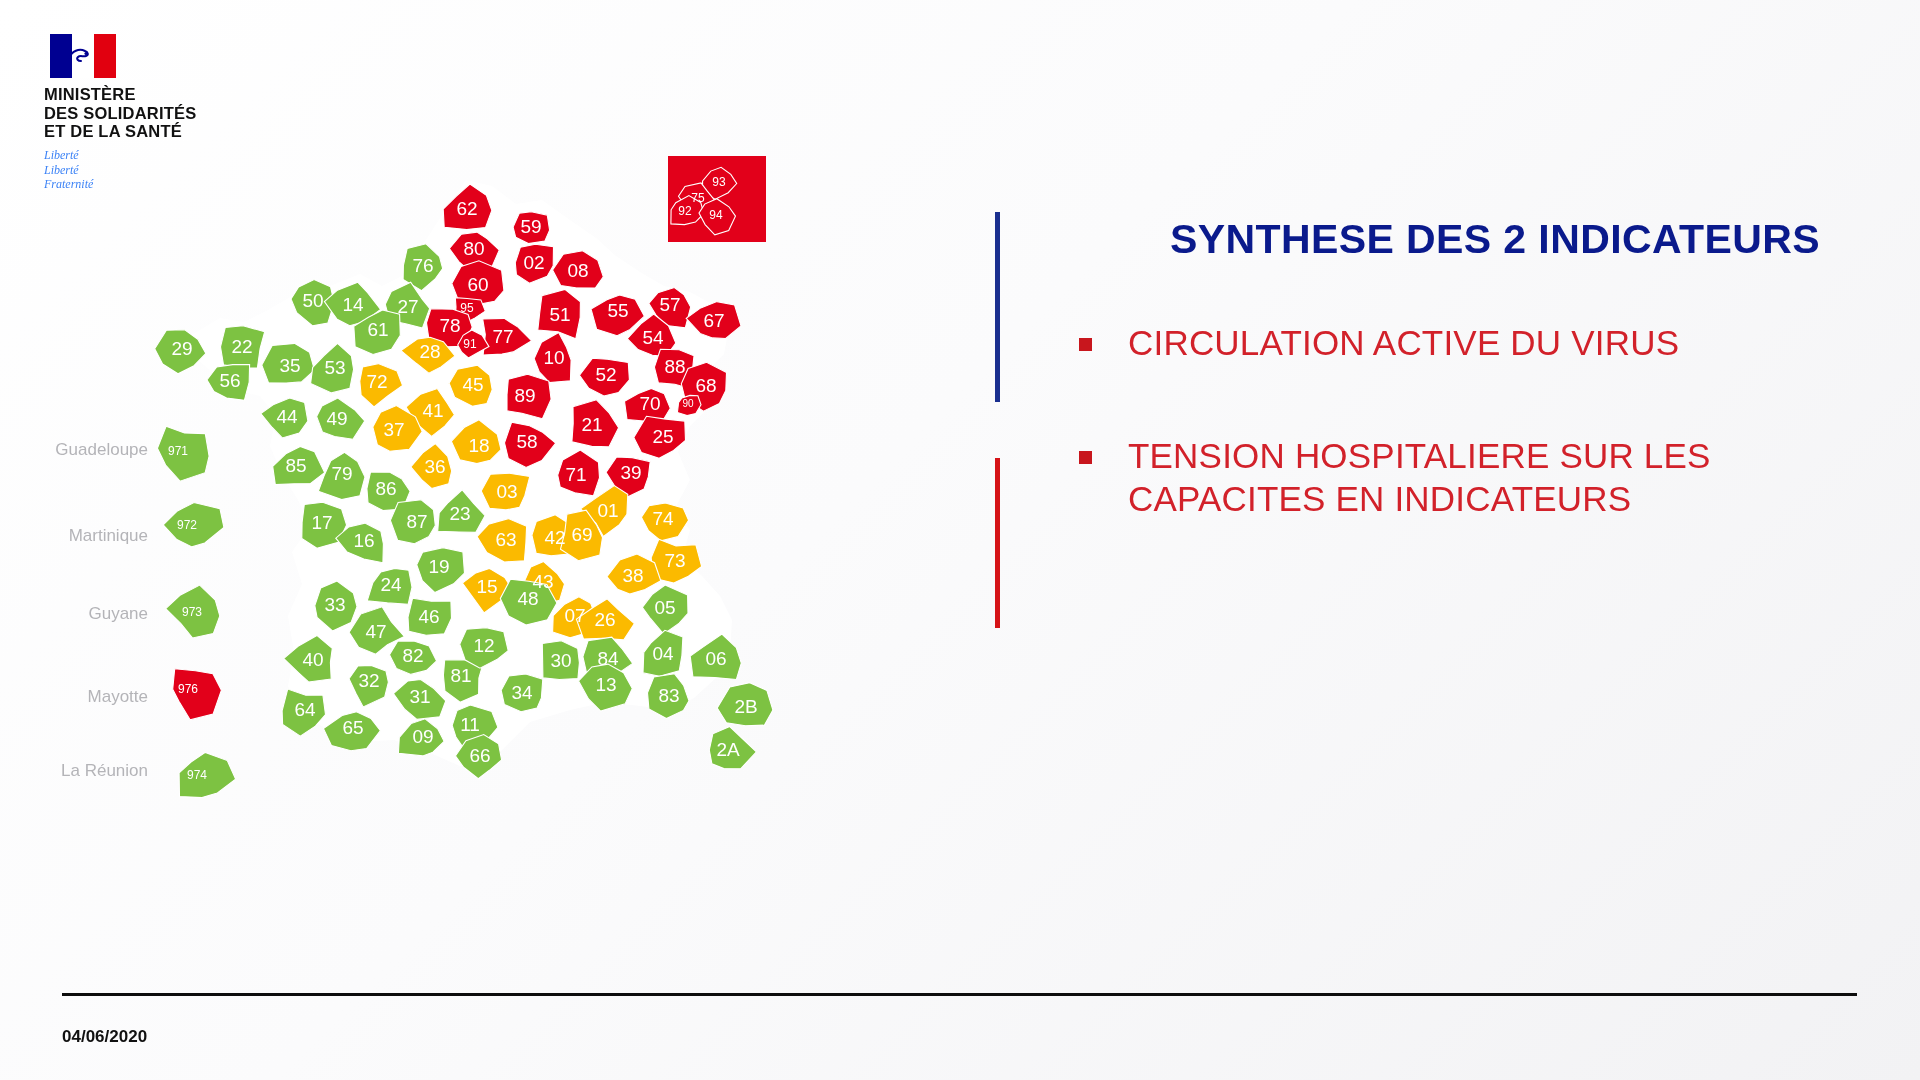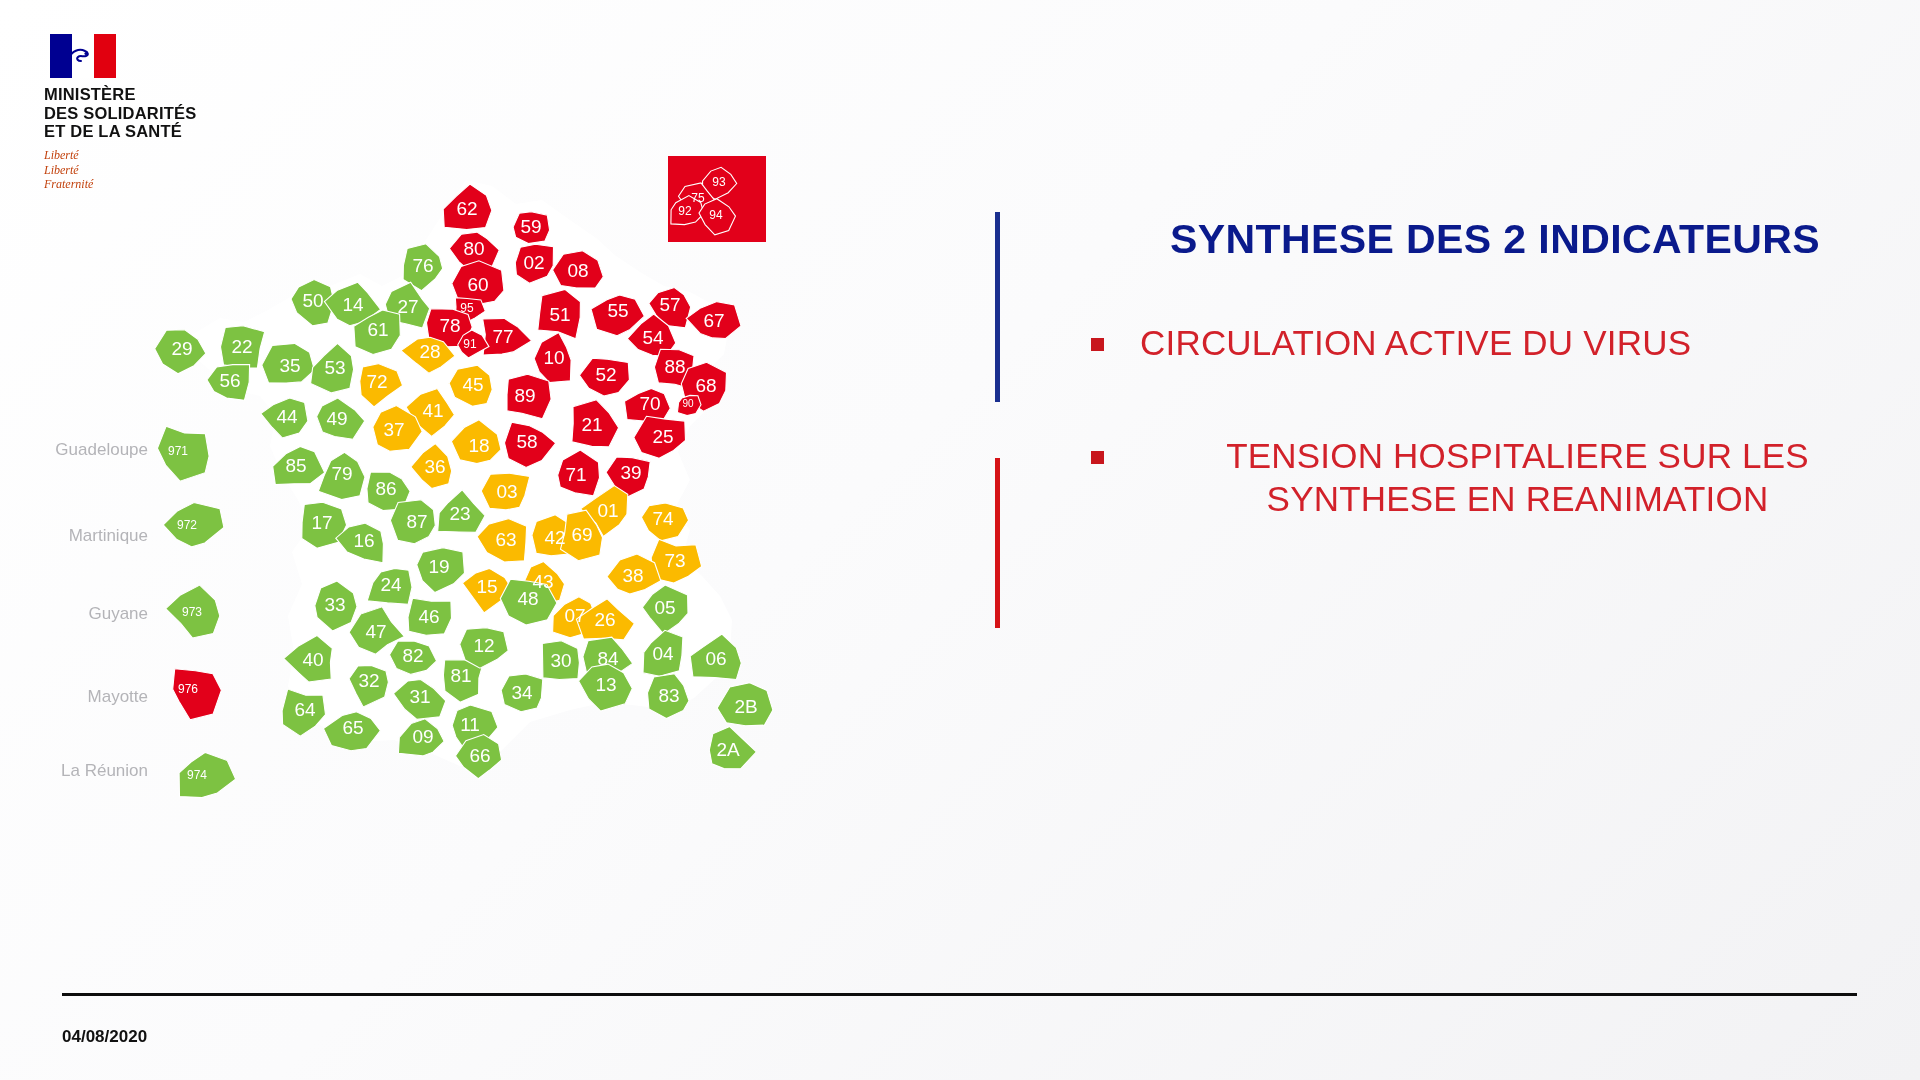--- a/index.html
+++ b/index.html
@@ -19,21 +19,21 @@
   .flag .r{flex:1;background:#e1000f;}
   .flag .w .marianne{
     position:absolute;left:-6px;top:8px;width:28px;height:24px;
   }
   .logo-title{
     margin-top:7px;font-weight:bold;color:#111;
     font-size:16.5px;line-height:1.13;letter-spacing:.2px;
   }
   .logo-motto{
     margin-top:7px;font-family:"Liberation Serif",serif;font-style:italic;
-    font-size:12px;line-height:1.22;color:#c2410c;
+    font-size:12px;line-height:1.22;color:#3b82f6;
   }
 
   
   .map-wrap{position:absolute;left:30px;top:60px;width:920px;height:830px;}
   .map-wrap svg{width:100%;height:100%;display:block;}
   .dept-label{
     font-family:"Liberation Sans",sans-serif;fill:#ffffff;
     text-anchor:middle;dominant-baseline:middle;font-size:19px;
   }
   .dept-label.small{font-size:12px;}
@@ -47,21 +47,21 @@
   
   .panel{position:absolute;left:995px;top:200px;width:900px;}
   .rule{position:absolute;width:5px;}
   .rule.blue{left:0;top:12px;height:190px;background:#1a2f8f;}
   .rule.red{left:0;top:258px;height:170px;background:#d51317;}
   .panel-title{
     position:absolute;left:105px;top:16px;width:790px;
     color:#0a1a8c;font-weight:bold;font-size:41px;letter-spacing:.4px;
     text-align:center;
   }
-  .bullet-row{position:absolute;left:96px;display:flex;align-items:flex-start;text-align:center;}
+  .bullet-row{position:absolute;left:84px;display:flex;align-items:flex-start;}
   .bullet-row.one{top:122px;}
   .bullet-row.two{top:235px;}
   .sq{width:13px;height:13px;background:#c8161d;margin-top:16px;flex:0 0 auto;}
   .bullet-text{
     margin-left:36px;color:#d2212a;font-size:35px;line-height:1.22;
     letter-spacing:.2px;
   }
 
   
   .footer-line{position:absolute;left:62px;top:993px;width:1795px;height:3px;background:#0d0d0d;}
@@ -319,20 +319,20 @@
 
     <div class="panel-title">SYNTHESE DES 2 INDICATEURS</div>
 
     <div class="bullet-row one">
       <div class="sq"></div>
       <div class="bullet-text">CIRCULATION ACTIVE DU VIRUS</div>
     </div>
 
     <div class="bullet-row two">
       <div class="sq"></div>
-      <div class="bullet-text">TENSION HOSPITALIERE SUR LES SYNTHESE EN REANIMATION</div>
+      <div class="bullet-text">TENSION HOSPITALIERE SUR LES CAPACITES EN INDICATEURS</div>
     </div>
   </div>
 
   <div class="footer-line"></div>
-  <div class="footer-date">04/08/2020</div>
+  <div class="footer-date">04/06/2020</div>
 
 </div>
 
 </body></html>

